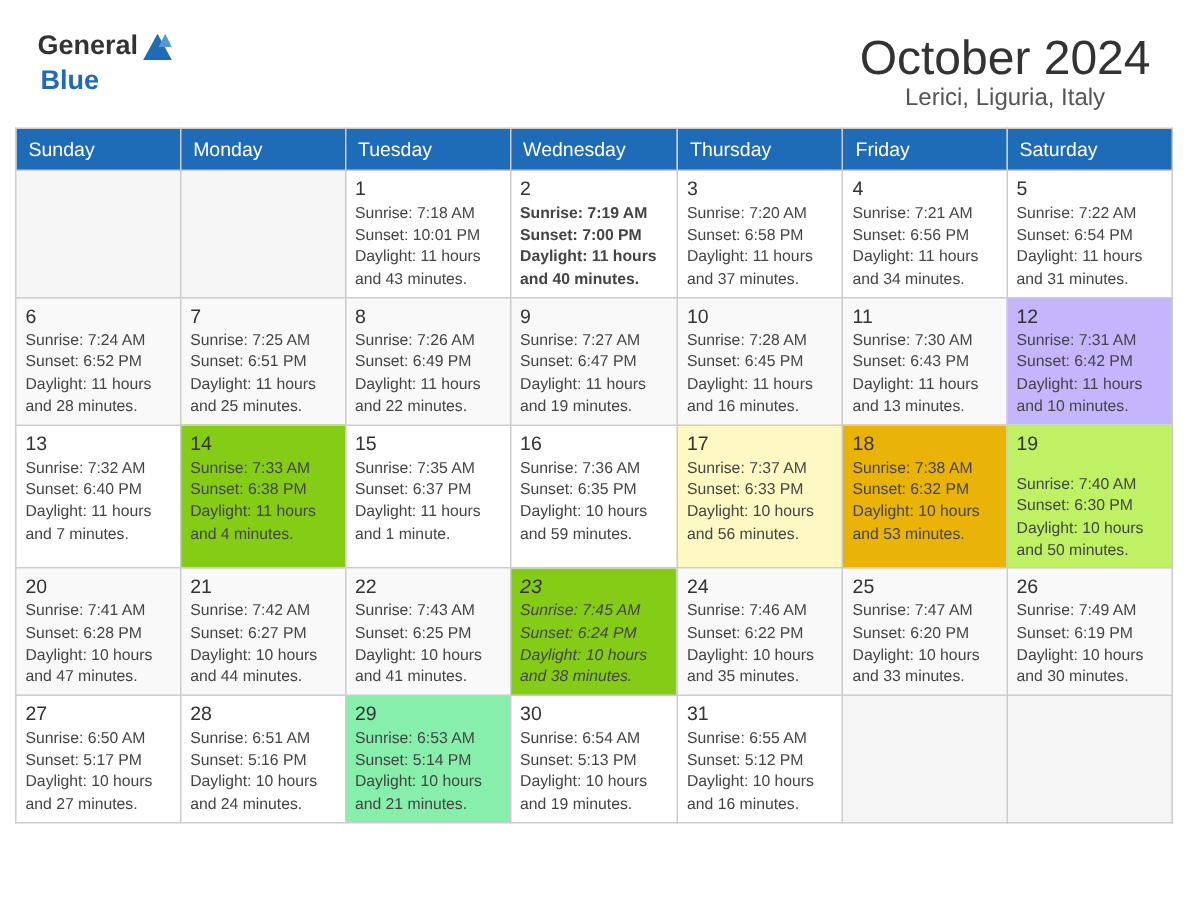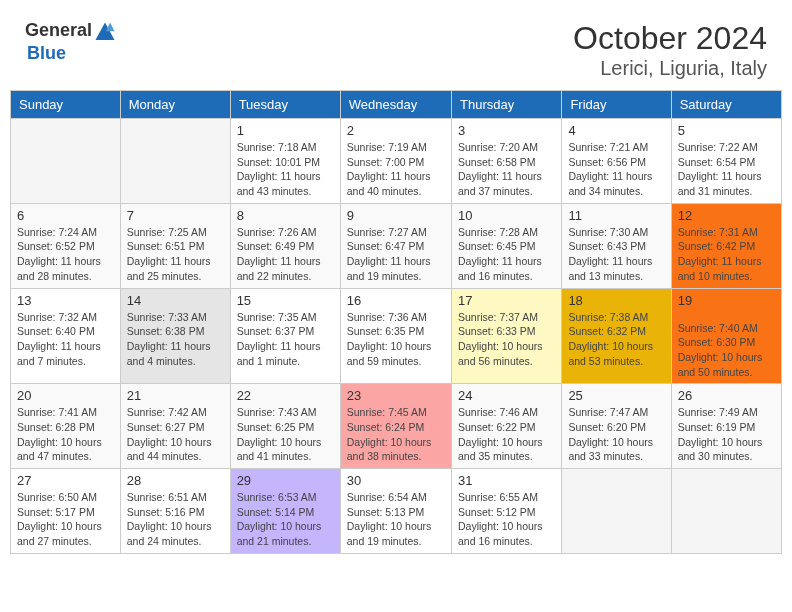--- a/index.html
+++ b/index.html
@@ -19,29 +19,29 @@
     .logo {
       display: flex;
       align-items: center;
     }
     .logo-icon {
       width: 22px;
       height: 22px;
       margin-left: 2px;
     }
     .title-area {
-      text-align: right;
+      text-align: center;
     }
     .month-title {
       font-size: 32px;
       font-weight: normal;
       color: #333;
     }
     .location-title {
-      font-size: 20px;
+      font-size: 16px;
       color: #555;
     }
     .calendar {
       width: 100%;
       border-collapse: collapse;
       margin-top: 5px;
       font-size: 11px;
     }
     .calendar th {
       background-color: #1e6bb8;
@@ -111,21 +111,21 @@
         <td class="empty" style="background: rgb(245, 245, 245);"></td>
         <td class="empty" style="background: rgb(245, 245, 245);"></td>
         <td style="background: rgb(255, 255, 255);">
           <div class="day-number">1</div>
           <div class="day-info" style="white-space: pre-line;">Sunrise: 7:18 AM
 Sunset: 10:01 PM
 Daylight: 11 hours and 43 minutes.</div>
         </td>
         <td style="background: rgb(255, 255, 255);">
           <div class="day-number">2</div>
-          <div class="day-info" style="white-space: pre-line;">Sunrise: 7:19 AM
+          <div class="day-info" style="white-space: pre-line; font-weight: bold;">Sunrise: 7:19 AM
 Sunset: 7:00 PM
 Daylight: 11 hours and 40 minutes.</div>
         </td>
         <td style="background: rgb(255, 255, 255);">
           <div class="day-number">3</div>
           <div class="day-info" style="white-space: pre-line;">Sunrise: 7:20 AM
 Sunset: 6:58 PM
 Daylight: 11 hours and 37 minutes.</div>
         </td>
         <td style="background: rgb(255, 255, 255);">
@@ -171,35 +171,35 @@
           <div class="day-info" style="white-space: pre-line;">Sunrise: 7:28 AM
 Sunset: 6:45 PM
 Daylight: 11 hours and 16 minutes.</div>
         </td>
         <td style="background: rgb(249, 249, 249);">
           <div class="day-number">11</div>
           <div class="day-info" style="white-space: pre-line;">Sunrise: 7:30 AM
 Sunset: 6:43 PM
 Daylight: 11 hours and 13 minutes.</div>
         </td>
-        <td style="background: #f97316;">
+        <td style="background: #c4b5fd;">
           <div class="day-number">12</div>
           <div class="day-info" style="white-space: pre-line;">Sunrise: 7:31 AM
 Sunset: 6:42 PM
 Daylight: 11 hours and 10 minutes.</div>
         </td>
       </tr>
       <tr>
         <td style="background: rgb(255, 255, 255);">
           <div class="day-number">13</div>
           <div class="day-info" style="white-space: pre-line;">Sunrise: 7:32 AM
 Sunset: 6:40 PM
 Daylight: 11 hours and 7 minutes.</div>
         </td>
-        <td style="background: #e5e5e5;">
+        <td style="background: #84cc16;">
           <div class="day-number">14</div>
           <div class="day-info" style="white-space: pre-line;">Sunrise: 7:33 AM
 Sunset: 6:38 PM
 Daylight: 11 hours and 4 minutes.</div>
         </td>
         <td style="background: rgb(255, 255, 255);">
           <div class="day-number">15</div>
           <div class="day-info" style="white-space: pre-line;">Sunrise: 7:35 AM
 Sunset: 6:37 PM
 Daylight: 11 hours and 1 minute.</div>
@@ -215,21 +215,21 @@
           <div class="day-info" style="white-space: pre-line;">Sunrise: 7:37 AM
 Sunset: 6:33 PM
 Daylight: 10 hours and 56 minutes.</div>
         </td>
         <td style="background: #eab308;">
           <div class="day-number">18</div>
           <div class="day-info" style="white-space: pre-line;">Sunrise: 7:38 AM
 Sunset: 6:32 PM
 Daylight: 10 hours and 53 minutes.</div>
         </td>
-        <td style="background: #f97316;">
+        <td style="background: #bef264;">
           <div class="day-number">19</div>
           <div class="day-info" style="white-space: pre-line; margin-top: 13px;">Sunrise: 7:40 AM
 Sunset: 6:30 PM
 Daylight: 10 hours and 50 minutes.</div>
         </td>
       </tr>
       <tr>
         <td style="background: rgb(249, 249, 249);">
           <div class="day-number">20</div>
           <div class="day-info" style="white-space: pre-line;">Sunrise: 7:41 AM
@@ -241,21 +241,21 @@
           <div class="day-info" style="white-space: pre-line;">Sunrise: 7:42 AM
 Sunset: 6:27 PM
 Daylight: 10 hours and 44 minutes.</div>
         </td>
         <td style="background: rgb(249, 249, 249);">
           <div class="day-number">22</div>
           <div class="day-info" style="white-space: pre-line;">Sunrise: 7:43 AM
 Sunset: 6:25 PM
 Daylight: 10 hours and 41 minutes.</div>
         </td>
-        <td style="background: #fca5a5;">
+        <td style="background: #84cc16; font-style: italic;">
           <div class="day-number">23</div>
           <div class="day-info" style="white-space: pre-line;">Sunrise: 7:45 AM
 Sunset: 6:24 PM
 Daylight: 10 hours and 38 minutes.</div>
         </td>
         <td style="background: rgb(249, 249, 249);">
           <div class="day-number">24</div>
           <div class="day-info" style="white-space: pre-line;">Sunrise: 7:46 AM
 Sunset: 6:22 PM
 Daylight: 10 hours and 35 minutes.</div>
@@ -279,21 +279,21 @@
           <div class="day-info" style="white-space: pre-line;">Sunrise: 6:50 AM
 Sunset: 5:17 PM
 Daylight: 10 hours and 27 minutes.</div>
         </td>
         <td style="background: rgb(255, 255, 255);">
           <div class="day-number">28</div>
           <div class="day-info" style="white-space: pre-line;">Sunrise: 6:51 AM
 Sunset: 5:16 PM
 Daylight: 10 hours and 24 minutes.</div>
         </td>
-        <td style="background: #c4b5fd;">
+        <td style="background: #86efac;">
           <div class="day-number">29</div>
           <div class="day-info" style="white-space: pre-line;">Sunrise: 6:53 AM
 Sunset: 5:14 PM
 Daylight: 10 hours and 21 minutes.</div>
         </td>
         <td style="background: rgb(255, 255, 255);">
           <div class="day-number">30</div>
           <div class="day-info" style="white-space: pre-line;">Sunrise: 6:54 AM
 Sunset: 5:13 PM
 Daylight: 10 hours and 19 minutes.</div>

